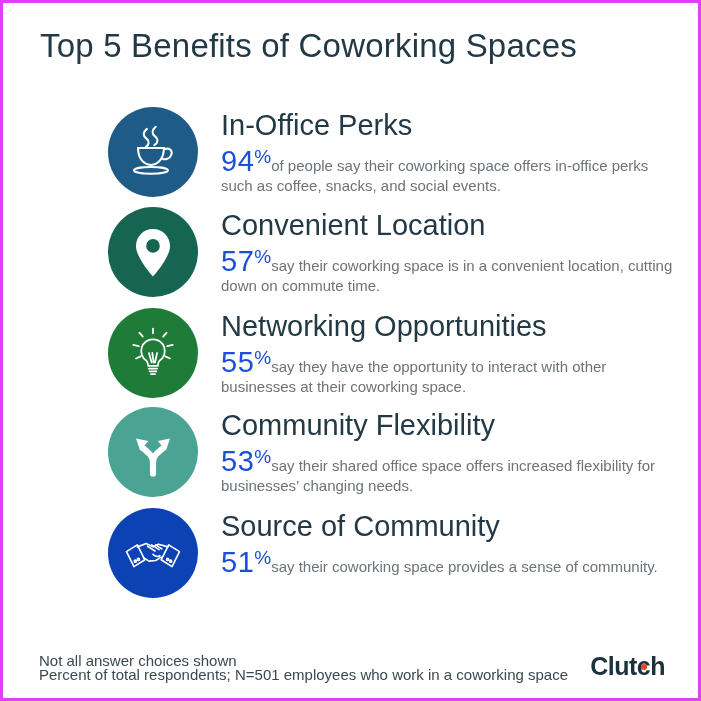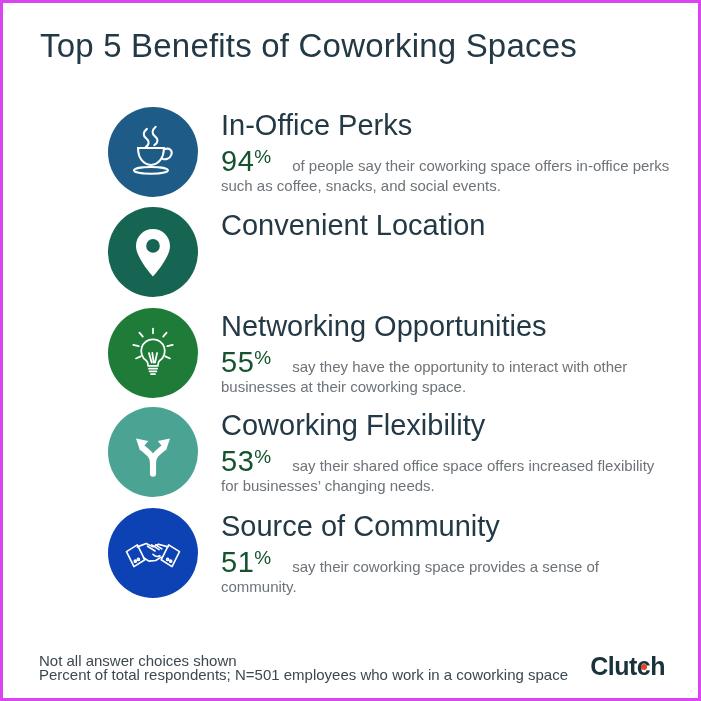--- a/index.html
+++ b/index.html
@@ -15,21 +15,21 @@
   .row{position:absolute;left:105px;display:flex;align-items:flex-start;width:565px;}
   .row.r1{top:104px}.row.r2{top:204px}.row.r3{top:305px}.row.r4{top:404px}.row.r5{top:505px}
   .circle{
     width:90px;height:90px;border-radius:50%;flex:0 0 90px;
     display:flex;align-items:center;justify-content:center;
   }
   .icon{width:68px;height:68px;display:block;}
   .content{margin-left:23px;padding-top:2px;width:452px;}
   .item-title{margin:0;font-size:29px;font-weight:400;color:#233945;line-height:1.15;}
   .stat{margin:5px 0 0;font-size:15px;color:#6d7378;line-height:1.28;}
-  .pct{font-size:29px;color:#14532d;line-height:1;margin-right:21px;letter-spacing:.5px;}
+  .pct{font-size:29px;color:#1d4ed8;line-height:1;margin-right:0;letter-spacing:.5px;}
   .pct .sign{font-size:19px;vertical-align:8px;letter-spacing:0;}
   .footer-notes{
     position:absolute;left:36px;bottom:16px;
     font-size:15px;color:#3c4850;line-height:14px;
   }
   .logo{
     position:absolute;right:33px;bottom:17px;
     font-size:25px;font-weight:700;color:#1a323c;letter-spacing:-0.5px;
   }
   .logo .c-wrap{position:relative;display:inline-block;}
@@ -64,20 +64,21 @@
   </div>
 
   <div class="row r2">
     <div class="circle" style="background: rgb(22, 101, 82);">
       <svg class="icon" viewBox="0 0 100 100">
         <path fill="#fff" fill-rule="evenodd" d="M50 16 C36 16 25 27 25 41 C25 59 50 86 50 86 C50 86 75 59 75 41 C75 27 64 16 50 16 Z M50 31 a10 10 0 1 1 0 20 a10 10 0 1 1 0 -20 Z"></path>
       </svg>
     </div>
     <div class="content">
       <h2 class="item-title">Convenient Location</h2>
+      <p class="stat"><span class="pct"><span>57</span><span class="sign">%</span></span><span>say their coworking space is in a convenient location, cutting down on commute time.</span></p>
     </div>
   </div>
 
   <div class="row r3">
     <div class="circle" style="background: rgb(30, 124, 56);">
       <svg class="icon" viewBox="0 0 100 100">
         <g stroke="#fff" stroke-width="2.6" fill="none" stroke-linecap="round">
           <path d="M50 30 a17 17 0 0 1 10 31 c-2 2 -3 5 -3 8 h-14 c0 -3 -1 -6 -3 -8 a17 17 0 0 1 10 -31 z"></path>
           <path d="M44 73 h12 M45 77 h10 M47 81 h6"></path>
           <path d="M44 50 l4 14 m1 -14 l2 14 m5 -14 l-3 14"></path>
@@ -97,21 +98,21 @@
         <g stroke="#fff" stroke-width="9" fill="none" stroke-linecap="round">
           <path d="M50 82 V63"></path>
           <path d="M50 66 C50 57 46 53 36 45"></path>
           <path d="M50 66 C50 57 54 53 64 45"></path>
         </g>
         <polygon fill="#fff" points="25,30 43,34 31,48"></polygon>
         <polygon fill="#fff" points="75,30 57,34 69,48"></polygon>
       </svg>
     </div>
     <div class="content">
-      <h2 class="item-title">Coworking Flexibility</h2>
+      <h2 class="item-title">Community Flexibility</h2>
       <p class="stat"><span class="pct"><span>53</span><span class="sign">%</span></span><span>say their shared office space offers increased flexibility for businesses’ changing needs.</span></p>
     </div>
   </div>
 
   <div class="row r5">
     <div class="circle" style="background: rgb(13, 66, 180);">
       <svg class="icon" viewBox="0 0 100 100">
         <g stroke="#fff" stroke-width="2.4" fill="none" stroke-linejoin="round" stroke-linecap="round">
           <path d="M11 48 L27 38 L38 60 L22 70 Z"></path>
           <path d="M89 48 L73 38 L62 60 L78 70 Z"></path>

